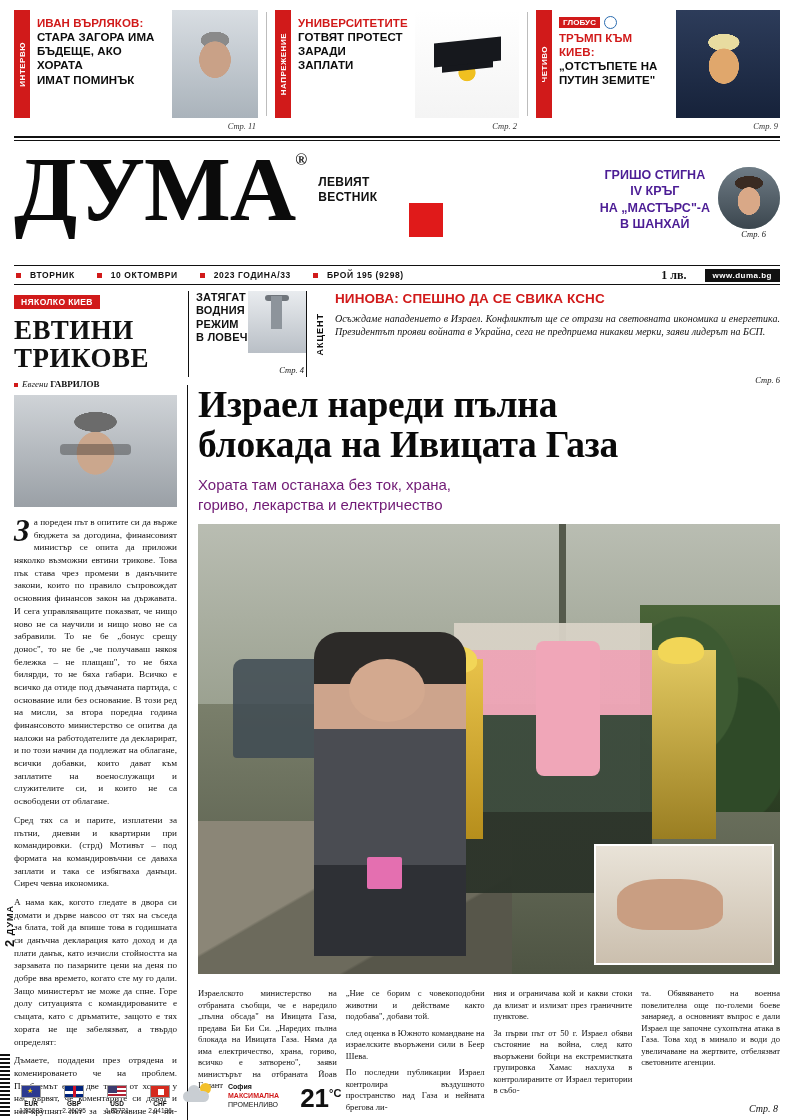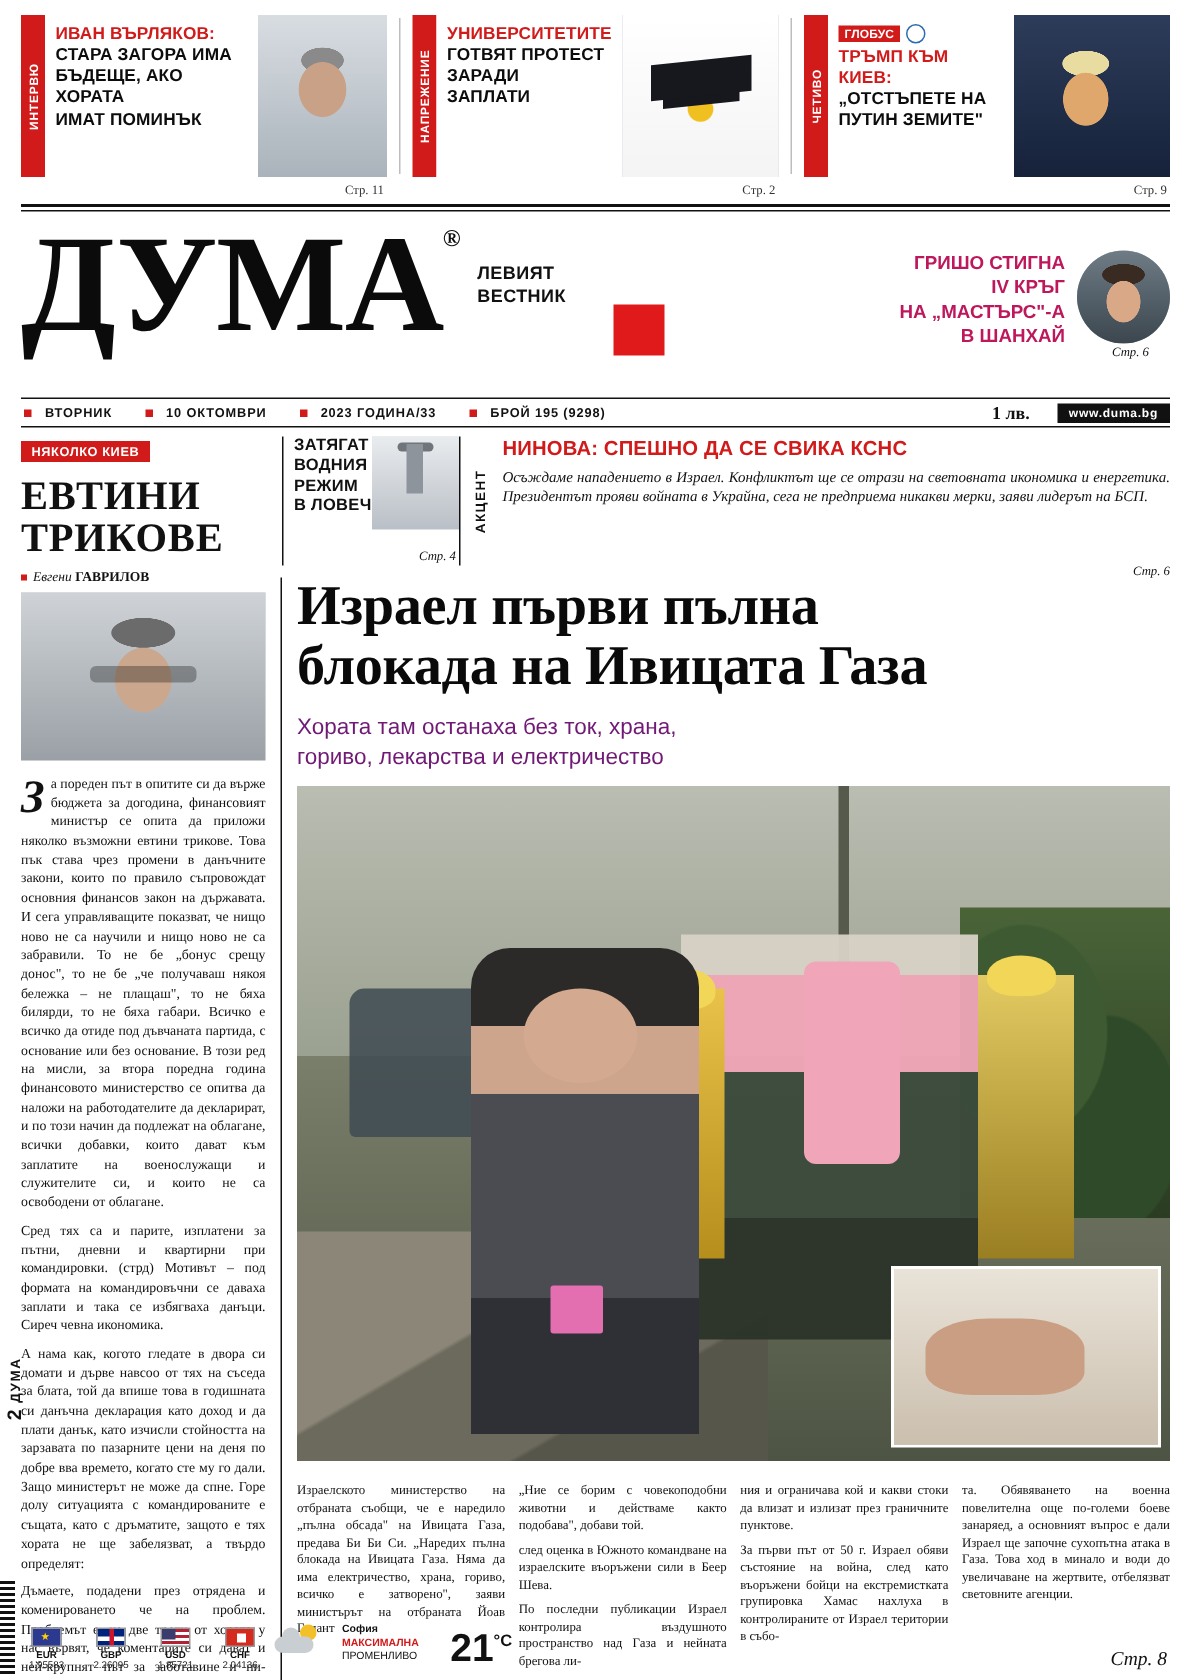--- a/index.html
+++ b/index.html
@@ -28,21 +28,21 @@
     flex:1; padding:6px 6px 6px 7px; background:#fff;
     font-family:"Liberation Sans", sans-serif; font-weight:bold;
     font-size:11.5px; line-height:1.23; color:#0c0c0c; letter-spacing:.1px;
   }
   .tstext .hl { color:#d11a1a; }
   .tsimg { width:86px; background:#c9ced4; position:relative; overflow:hidden; }
   .tsimg.wide { width:104px; }
   .ts-sep { width:1px; background:#bdbdbd; margin:2px 0; }
   .tspage {
     position:absolute; bottom:-13px; right:2px;
-    font-size:8.5px; color:#333;
+    font-size:8.5px; font-style:italic; color:#333;
     font-family:"Liberation Serif", serif;
     text-align:right;
   }
   .toprule { height:2px; background:#111; margin-top:18px; }
   .toprule2 { height:1px; background:#111; margin-top:2px; }
 
   
   .ph { position:absolute; inset:0; }
   .ph-man1 { background:
       radial-gradient(ellipse 26px 30px at 50% 46%, #c9a187 0 60%, rgba(201,161,135,0) 62%),
@@ -70,21 +70,21 @@
   }
   .logo .reg { font-size:16px; vertical-align:top; position:relative; top:6px; }
   .redsq { width:34px; height:34px; background:#e01a1a; position:absolute; left:395px; top:62px; }
   .leviat {
     font-family:"Liberation Sans", sans-serif; font-size:12px; font-weight:bold;
     color:#111; line-height:1.25; margin-left:12px; margin-top:28px; letter-spacing:.3px;
   }
   .mh-right { margin-left:auto; display:flex; align-items:flex-start; gap:8px; padding-top:20px; }
   .mh-right .txt {
     font-family:"Liberation Sans", sans-serif; font-weight:bold; font-size:12.5px;
-    line-height:1.3; text-align:right; color:#be185d;
+    line-height:1.3; text-align:center; color:#4c1d95;
   }
   .mh-right .ph-wrap { width:62px; height:62px; border-radius:50%; overflow:hidden; position:relative; background:#9aa; }
   .ph-grisho { background:
       radial-gradient(ellipse 18px 22px at 50% 55%, #d9a887 0 62%, rgba(0,0,0,0) 64%),
       radial-gradient(ellipse 20px 10px at 50% 26%, #3a2b22 0 70%, rgba(0,0,0,0) 72%),
       linear-gradient(#6f7c86,#3b464e); }
   .mh-right .pg { position:absolute; right:14px; top:88px; font-size:8.5px; font-style:italic; }
 
   
   .dateline {
@@ -210,21 +210,21 @@
   .wicon .cloud { position:absolute; left:0; top:8px; width:26px; height:11px; background:#c9ced3; border-radius:9px; }
   .wicon .cloud:before{ content:""; position:absolute; left:5px; top:-6px; width:12px; height:12px; background:#c9ced3; border-radius:50%; }
   .wicon .sun { position:absolute; right:0; top:0; width:11px; height:11px; background:#f3c02a; border-radius:50%; }
   .wtxt { font-family:"Liberation Sans",sans-serif; font-size:7px; line-height:1.25; }
   .wtxt .city { font-weight:bold; }
   .wtxt .max { color:#d11a1a; font-weight:bold; }
   .temp { font-family:"Liberation Sans",sans-serif; font-size:26px; font-weight:bold; margin-left:4px; }
   .temp sup { font-size:11px; }
   .barcode { position:absolute; left:0; bottom:2px; width:10px; height:64px;
      background:repeating-linear-gradient(180deg,#111 0 2px,#fff 2px 4px); }
-  .lastpage { position:absolute; right:16px; bottom:6px; font-size:13px; font-style:italic; }
+  .lastpage { position:absolute; right:16px; bottom:6px; font-size:10px; font-style:italic; }
 </style>
 </head>
 <body>
 
 <div class="page">
 
   <div class="topstrip">
 
     <div class="tsitem">
       <div class="tsrail">
@@ -369,21 +369,21 @@
       <div class="lead">
         <p><span class="drop">З</span><span>а пореден път в опитите си да върже бюджета за догодина, финансовият министър се опита да приложи няколко възможни евтини трикове. Това пък става чрез промени в данъчните закони, които по правило съпровождат основния финансов закон на държавата. И сега управляващите показват, че нищо ново не са научили и нищо ново не са забравили. То не бе „бонус срещу донос", то не бе „че получаваш някоя бележка – не плащаш", то не бяха билярди, то не бяха габари. Всичко е всичко да отиде под дъвчаната партида, с основание или без основание. В този ред на мисли, за втора поредна година финансовото министерство се опитва да наложи на работодателите да декларират, и по този начин да подлежат на облагане, всички добавки, които дават към заплатите на военослужащи и служителите си, и които не са освободени от облагане.</span></p>
         <p>Сред тях са и парите, изплатени за пътни, дневни и квартирни при командировки. (стрд) Мотивът – под формата на командировъчни се даваха заплати и така се избягваха данъци. Сиреч чевна икономика.</p>
         <p>А нама как, когото гледате в двора си домати и дърве навсоо от тях на съседа за блата, той да впише това в годишната си данъчна декларация като доход и да плати данък, като изчисли стойността на зарзавата по пазарните цени на деня по добре вва времето, когато сте му го дали. Защо министерът не може да спне. Горе долу ситуацията с командированите е същата, като с дръматите, защото е тях хората не ще забелязват, а твърдо определят:</p>
         <p>Дъмаете, подадени през отрядена и коменироването че на проблем. Проблемът е, че две трети от хората у нас вървят, че коментарите си дават и ней-крупнят път за заботавине и ни-епните трикове нема да променят мисленето им.</p>
       </div>
     </div>
 
     <div class="col-main">
       <div class="bighead">
-        <div>Израел първи пълна</div>
+        <div>Израел нареди пълна</div>
         <div>блокада на Ивицата Газа</div>
       </div>
       <div class="subhead">
         <div>Хората там останаха без ток, храна,</div>
         <div>гориво, лекарства и електричество</div>
       </div>
 
       <div class="bigphoto">
         <div class="bp-sky"></div>
         <div class="bp-ground"></div>

